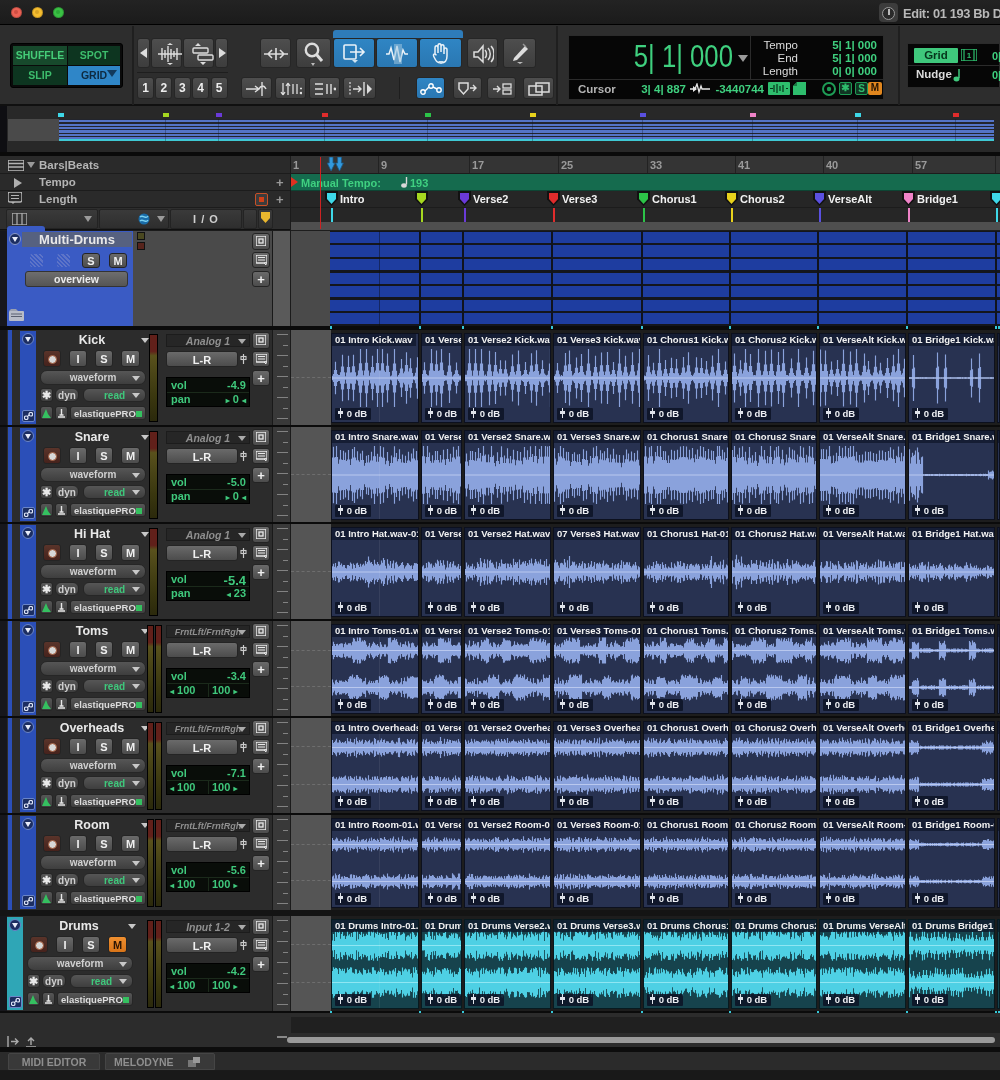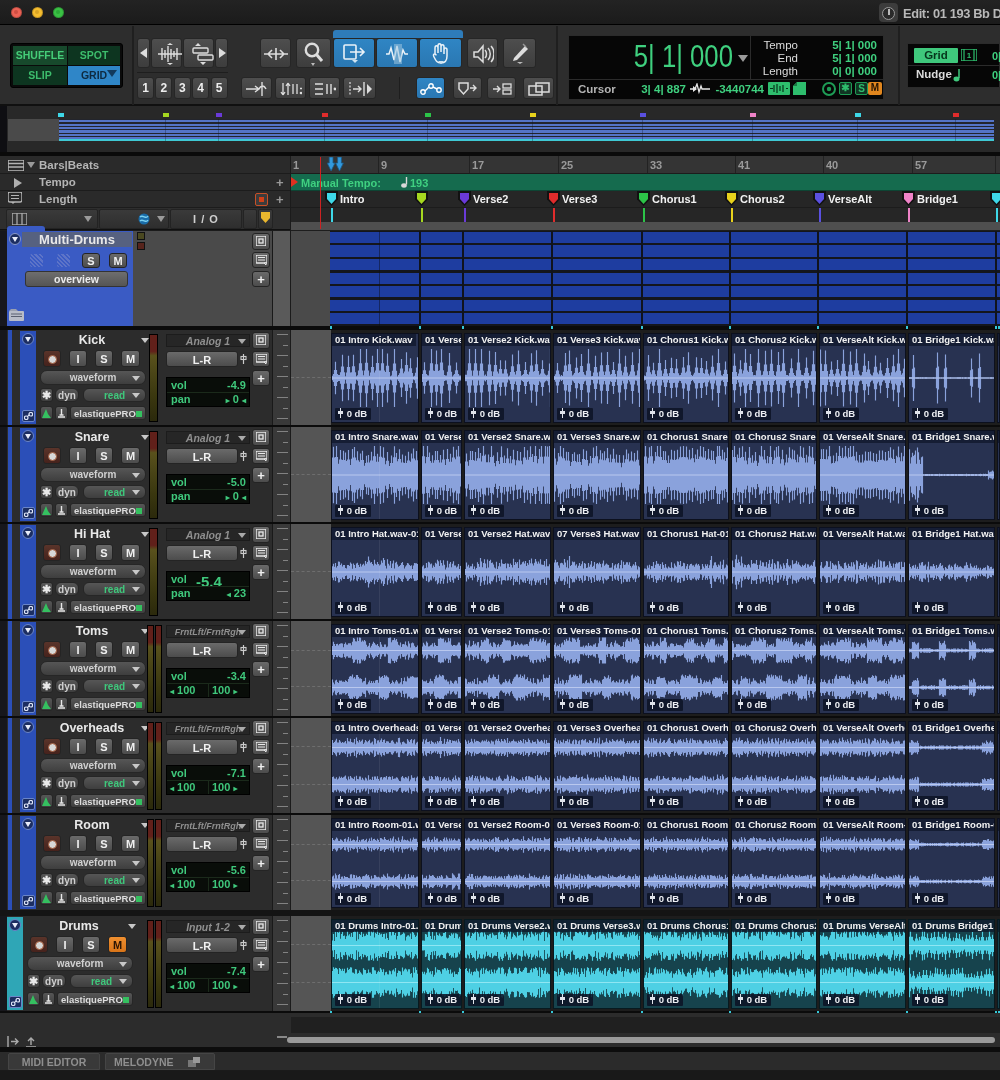--- a/index.html
+++ b/index.html
@@ -671,21 +671,21 @@
 <div class="io" style="left:166px;top:528px;width:84px;height:13px;font-size:10.5px;line-height:12px;position:absolute">Analog 1<span style="position:absolute;right:3px;top:4px;width:0;height:0;border-left:4px solid transparent;border-right:4px solid transparent;border-top:5px solid #aaa"></span></div>
 <div class="ab" style="left:166px;top:545px;width:72px;height:16px;background:linear-gradient(#6a6a6a,#4c4c4c);border:1px solid #242424;border-radius:3px">
     <span style="position:absolute;left:0;top:1px;width:100%;text-align:center;color:#f0f0f0;font-weight:bold;font-size:11px;line-height:14px">L-R</span>
   </div>
 <svg class="ab" style="left:240px;top:547px" width="7" height="12" viewBox="0 0 7 12">
     <path d="M3.5 1v10" stroke="#ccc" stroke-width="1.2"></path>
     <rect x="1" y="3.5" width="5" height="3" fill="none" stroke="#ccc" stroke-width="1.1"></rect>
   </svg>
 <div class="vp" style="left:166px;top:571px;width:84px;height:30px;"></div>
 <div class="ab" style="left:171px;top:573px;color:#3fc87c;font-weight:bold;font-size:11px">vol</div>
-<div class="ab" style="left:196px;top:573px;width:50px;text-align:left;color:#3fc87c;font-weight:bold;font-size:15px">-5.4</div>
+<div class="ab" style="left:196px;top:573px;width:50px;text-align:right;color:#3fc87c;font-weight:bold;font-size:13px">-5.4</div>
 <div class="ab" style="left:167px;top:586px;width:82px;height:1px;background:#1b2a1b"></div>
 <div class="ab" style="left:171px;top:587px;color:#3fc87c;font-weight:bold;font-size:11px">pan</div>
 <div class="ab" style="left:196px;top:587px;width:50px;text-align:right;color:#3fc87c;font-weight:bold;font-size:11px"><span style="font-size:8px">◂</span> 23</div>
 <div class="ab" style="left:252px;top:526px;width:18px;height:17px;background:linear-gradient(#6a6a6a,#4c4c4c);border:1px solid #242424;border-radius:3px"></div>
 <svg class="ab" style="left:256px;top:529px" width="10" height="10" viewBox="0 0 10 10">
     <rect x="0" y="0" width="10" height="10" fill="none" stroke="#e8e8e8" stroke-width="1.5"></rect>
     <rect x="3" y="3" width="4" height="4" fill="none" stroke="#e8e8e8" stroke-width="1.3"></rect>
   </svg>
 <div class="ab" style="left:252px;top:545px;width:18px;height:16px;background:linear-gradient(#6a6a6a,#4c4c4c);border:1px solid #242424;border-radius:3px"></div>
 <svg class="ab" style="left:255.5px;top:548px" width="11" height="10" viewBox="0 0 11 10">
@@ -1049,21 +1049,21 @@
 <div class="io" style="left:166px;top:920px;width:84px;height:13px;font-size:10.5px;line-height:12px;position:absolute">Input 1-2<span style="position:absolute;right:3px;top:4px;width:0;height:0;border-left:4px solid transparent;border-right:4px solid transparent;border-top:5px solid #aaa"></span></div>
 <div class="ab" style="left:166px;top:937px;width:72px;height:16px;background:linear-gradient(#6a6a6a,#4c4c4c);border:1px solid #242424;border-radius:3px">
     <span style="position:absolute;left:0;top:1px;width:100%;text-align:center;color:#f0f0f0;font-weight:bold;font-size:11px;line-height:14px">L-R</span>
   </div>
 <svg class="ab" style="left:240px;top:939px" width="7" height="12" viewBox="0 0 7 12">
     <path d="M3.5 1v10" stroke="#ccc" stroke-width="1.2"></path>
     <rect x="1" y="3.5" width="5" height="3" fill="none" stroke="#ccc" stroke-width="1.1"></rect>
   </svg>
 <div class="vp" style="left:166px;top:963px;width:84px;height:30px;"></div>
 <div class="ab" style="left:171px;top:965px;color:#3fc87c;font-weight:bold;font-size:11px">vol</div>
-<div class="ab" style="left:196px;top:965px;width:50px;text-align:right;color:#3fc87c;font-weight:bold;font-size:11px">-7.4</div>
+<div class="ab" style="left:196px;top:965px;width:50px;text-align:right;color:#3fc87c;font-weight:bold;font-size:11px">-4.2</div>
 <div class="ab" style="left:167px;top:978px;width:82px;height:1px;background:#1b2a1b"></div>
 <div class="ab" style="left:208px;top:979px;width:1px;height:13px;background:#1b2a1b"></div>
 <div class="ab" style="left:170px;top:979px;color:#3fc87c;font-weight:bold;font-size:11px"><span style="font-size:8px">◂</span> 100</div>
 <div class="ab" style="left:212px;top:979px;color:#3fc87c;font-weight:bold;font-size:11px">100 <span style="font-size:8px">▸</span></div>
 <div class="ab" style="left:252px;top:918px;width:18px;height:17px;background:linear-gradient(#6a6a6a,#4c4c4c);border:1px solid #242424;border-radius:3px"></div>
 <svg class="ab" style="left:256px;top:921px" width="10" height="10" viewBox="0 0 10 10">
     <rect x="0" y="0" width="10" height="10" fill="none" stroke="#e8e8e8" stroke-width="1.5"></rect>
     <rect x="3" y="3" width="4" height="4" fill="none" stroke="#e8e8e8" stroke-width="1.3"></rect>
   </svg>
 <div class="ab" style="left:252px;top:937px;width:18px;height:16px;background:linear-gradient(#6a6a6a,#4c4c4c);border:1px solid #242424;border-radius:3px"></div>

